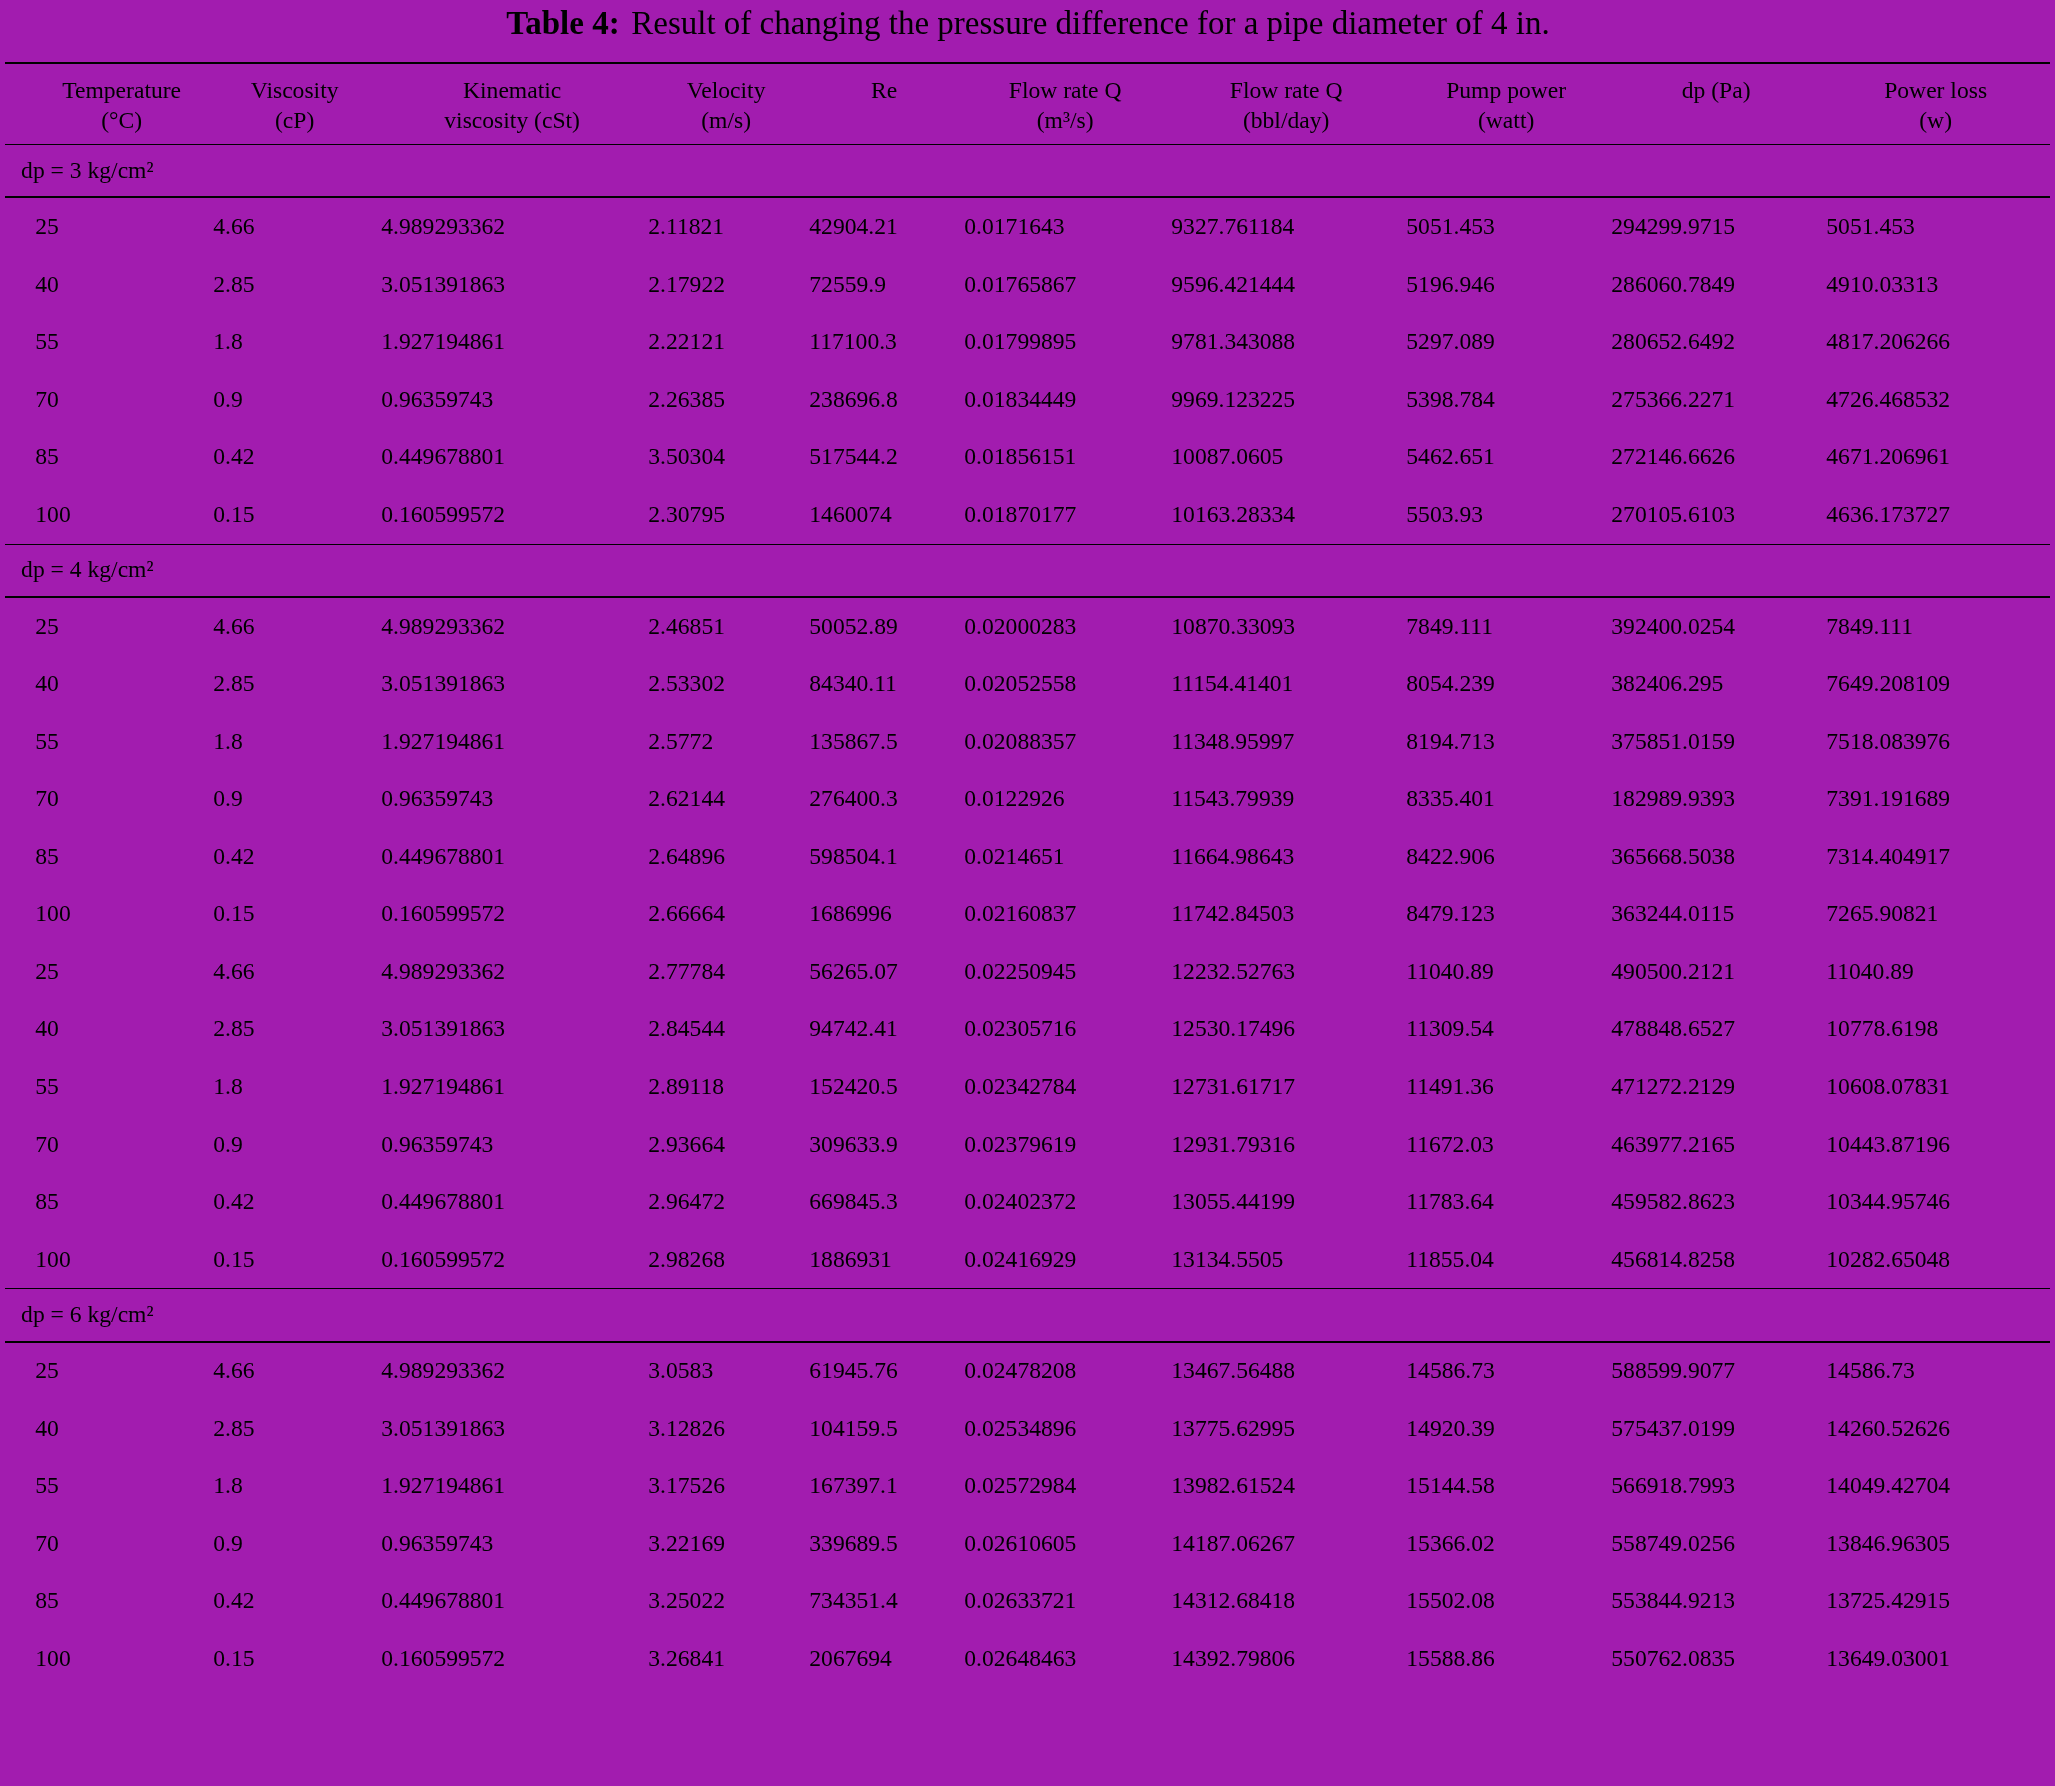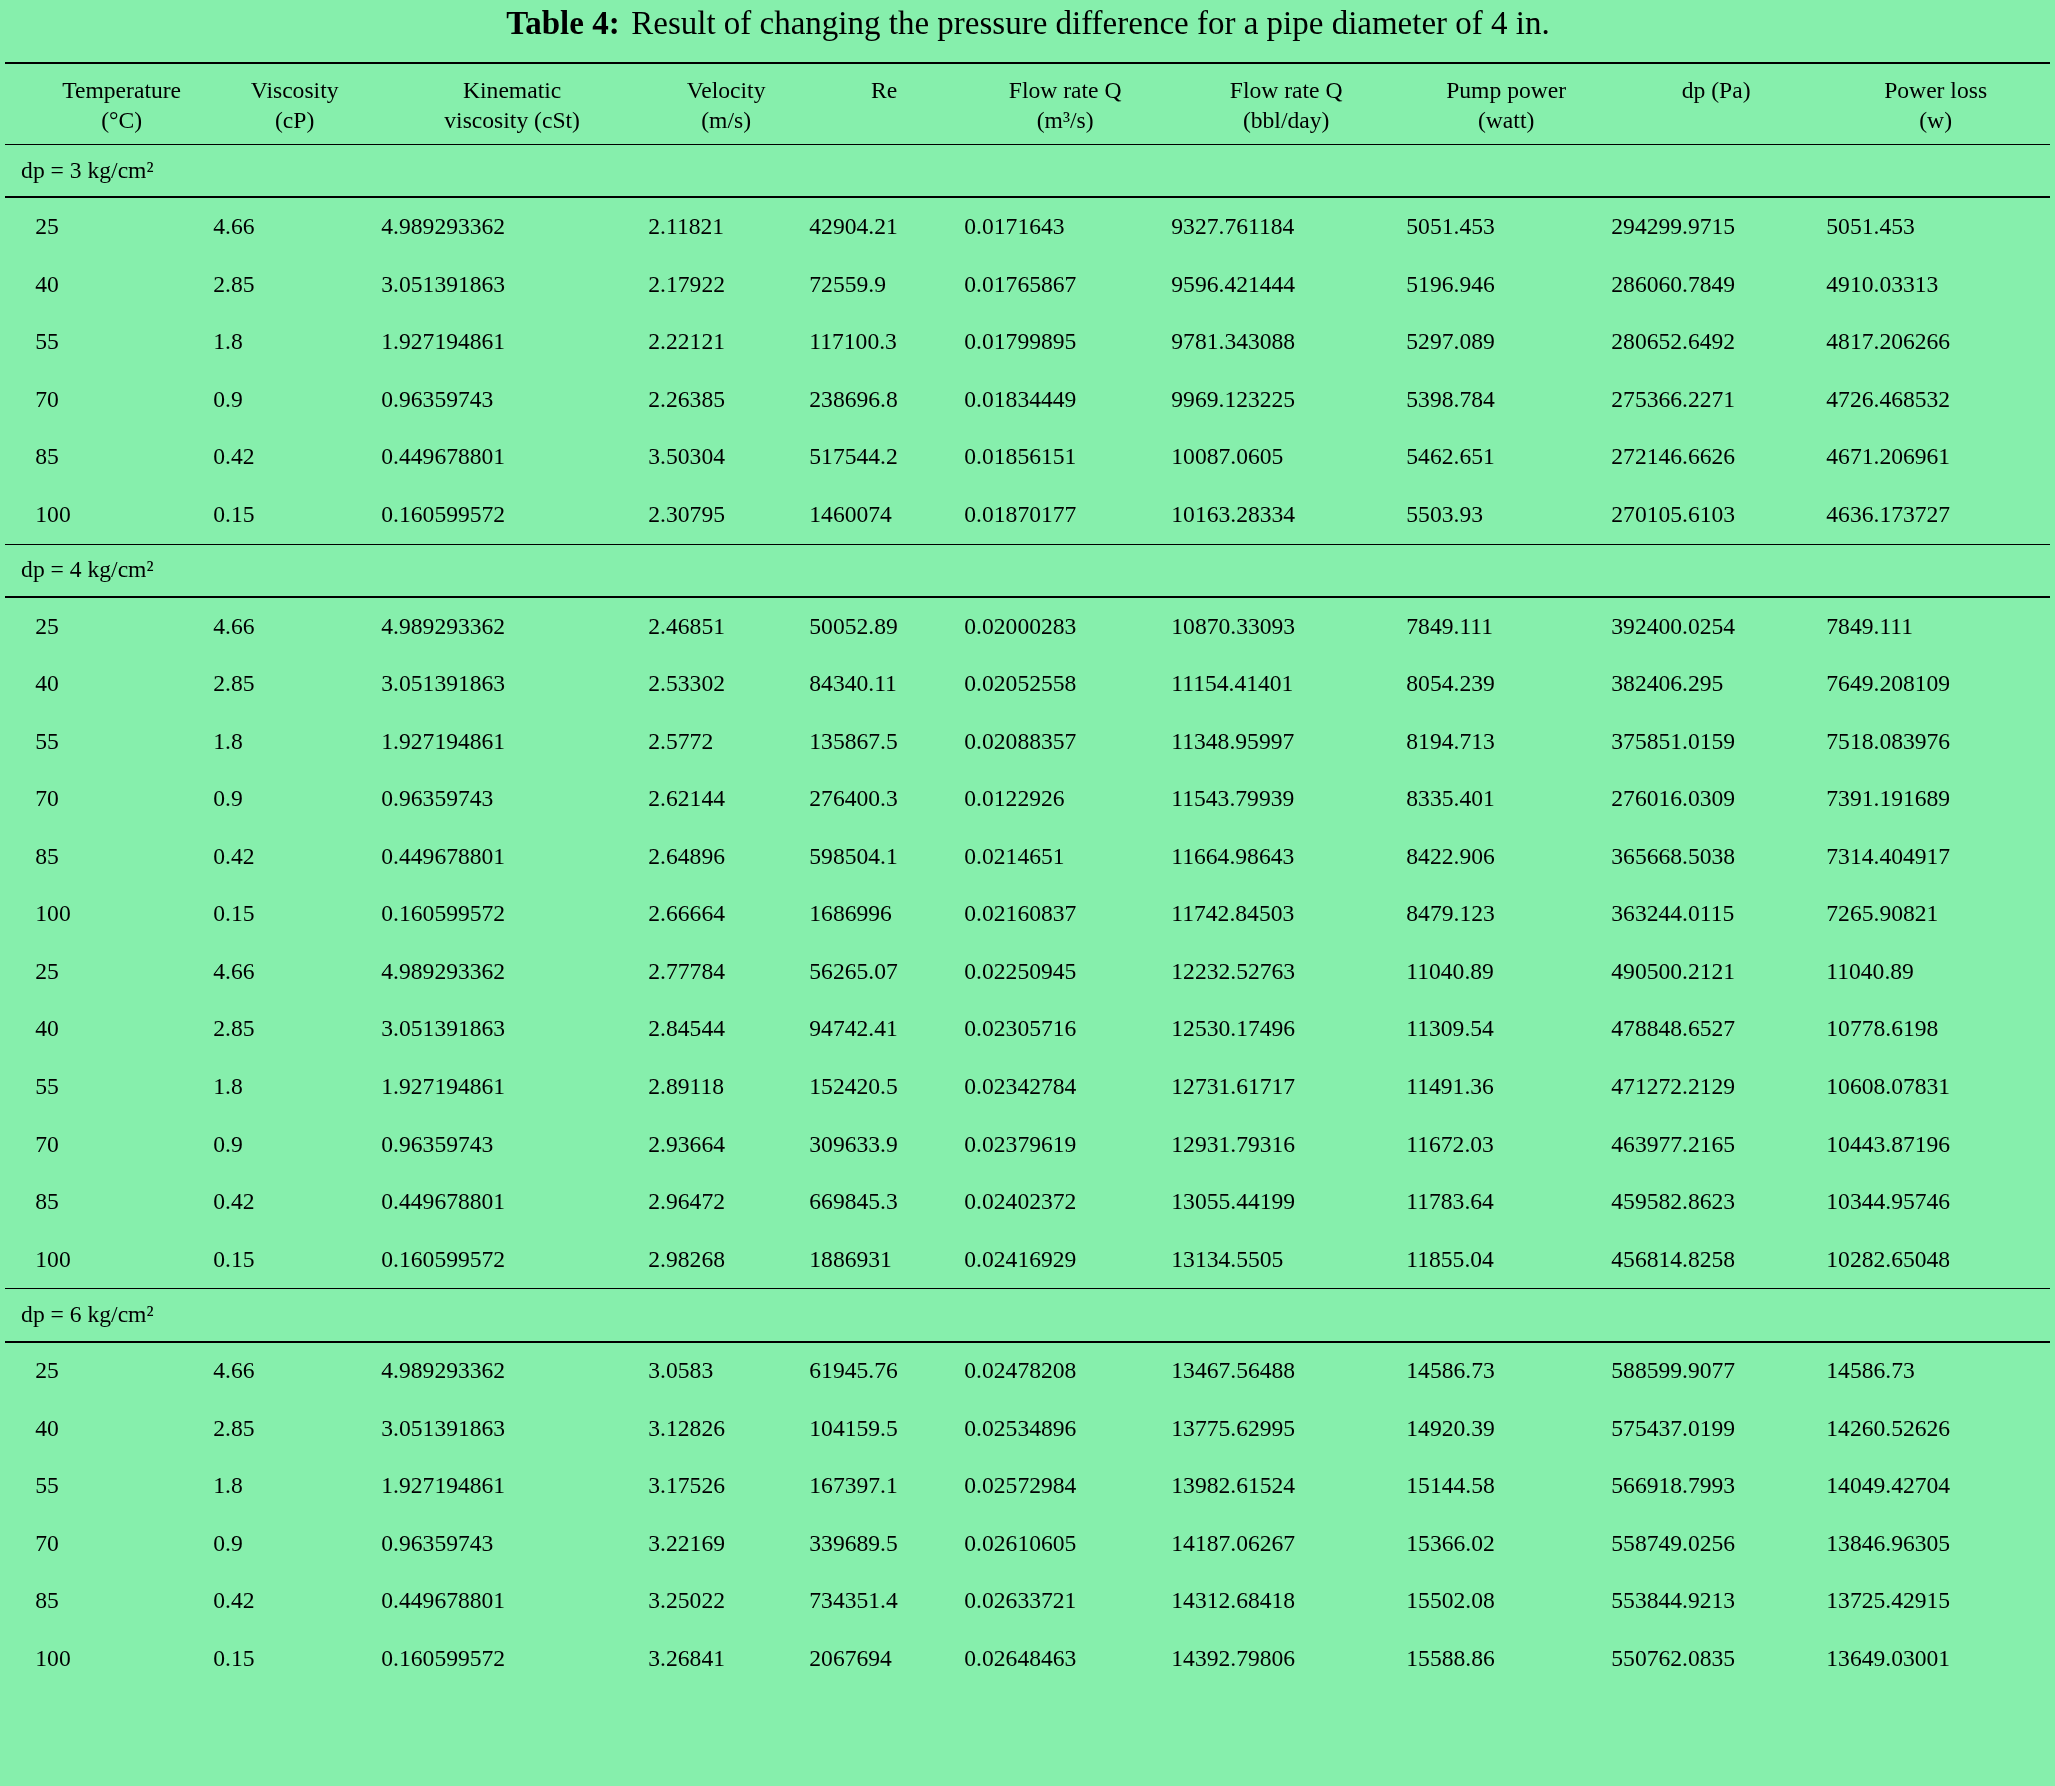--- a/index.html
+++ b/index.html
@@ -5,21 +5,21 @@
   html, body {
     margin: 0;
     padding: 0;
     background: #ffffff;
     color: #000000;
     font-family: "Liberation Serif", "DejaVu Serif", serif;
   }
   #page {
     width: 2056px;
     height: 1787px;
-    background: #86efac;
+    background: #a21caf;
     overflow: hidden;
     box-sizing: border-box;
   }
   .title-block {
     width: 100%;
     text-align: center;
     padding-top: 5.3px;
     height: 62px;
     box-sizing: border-box;
     font-size: 33px;
@@ -230,21 +230,21 @@
         </tr>
         <tr class="data-row">
           <td>70</td>
           <td>0.9</td>
           <td>0.96359743</td>
           <td>2.62144</td>
           <td>276400.3</td>
           <td>0.0122926</td>
           <td>11543.79939</td>
           <td>8335.401</td>
-          <td>276016.0309</td>
+          <td>182989.9393</td>
           <td>7391.191689</td>
         </tr>
         <tr class="data-row">
           <td>85</td>
           <td>0.42</td>
           <td>0.449678801</td>
           <td>2.64896</td>
           <td>598504.1</td>
           <td>0.0214651</td>
           <td>11664.98643</td>

